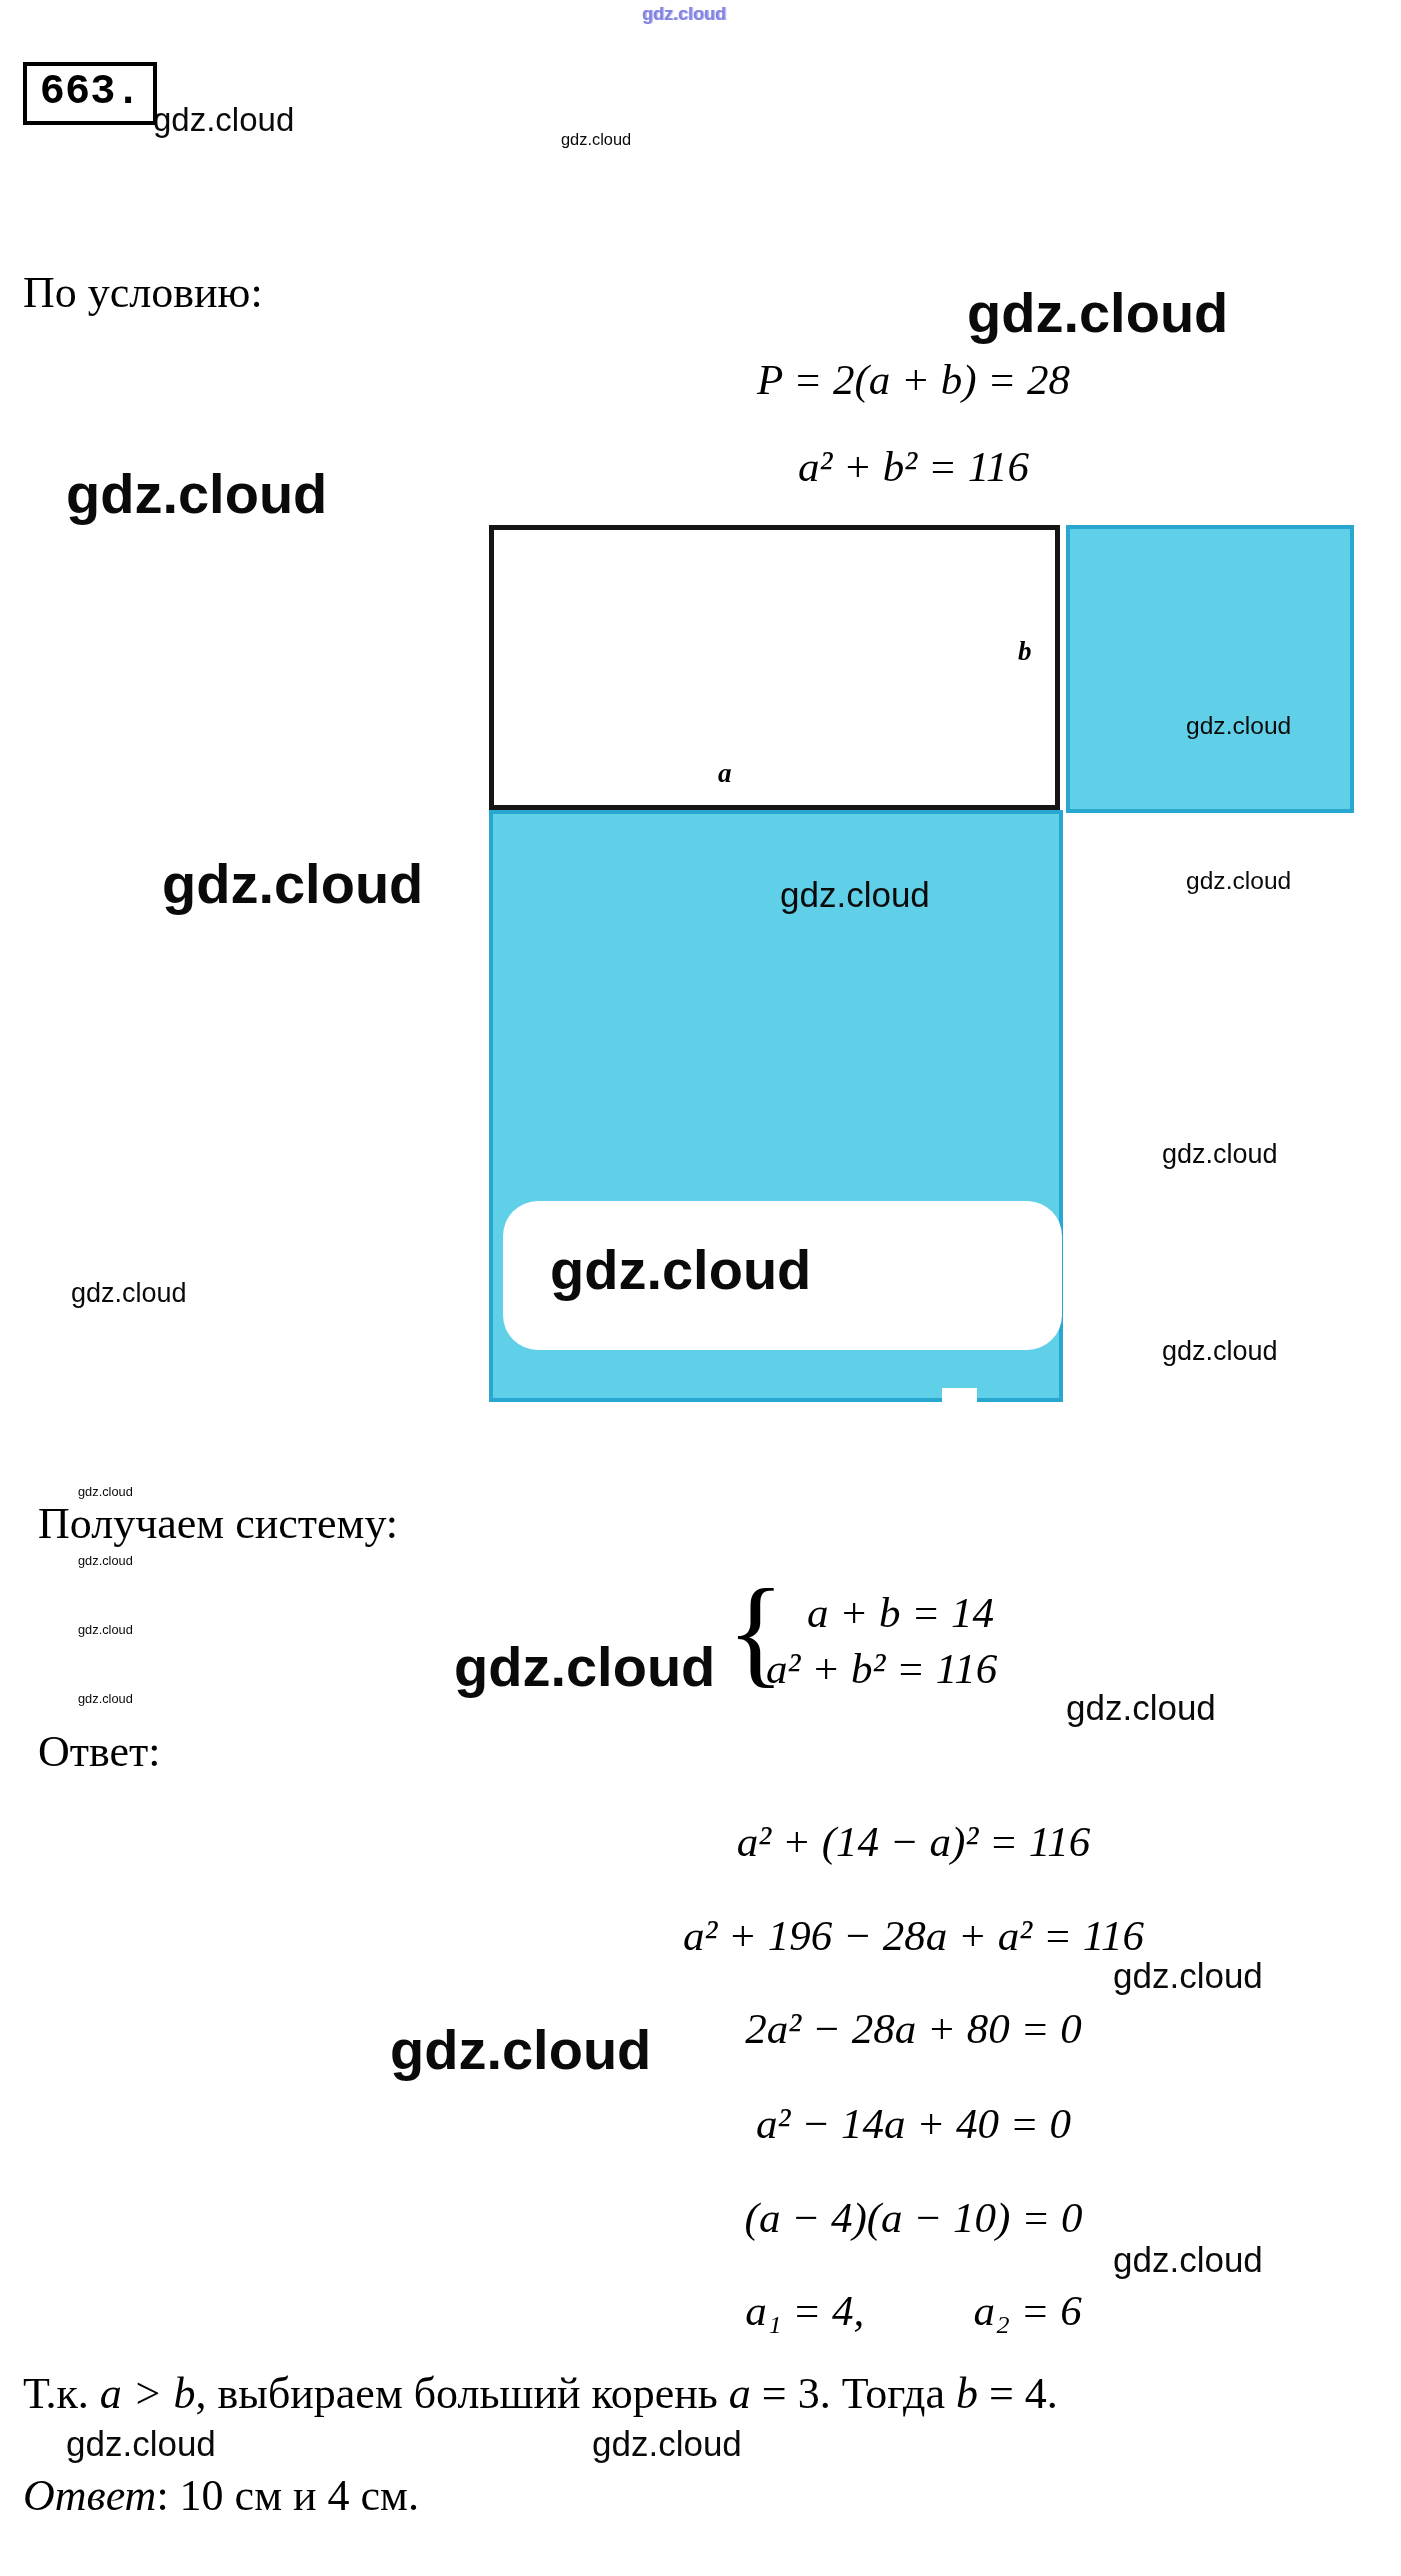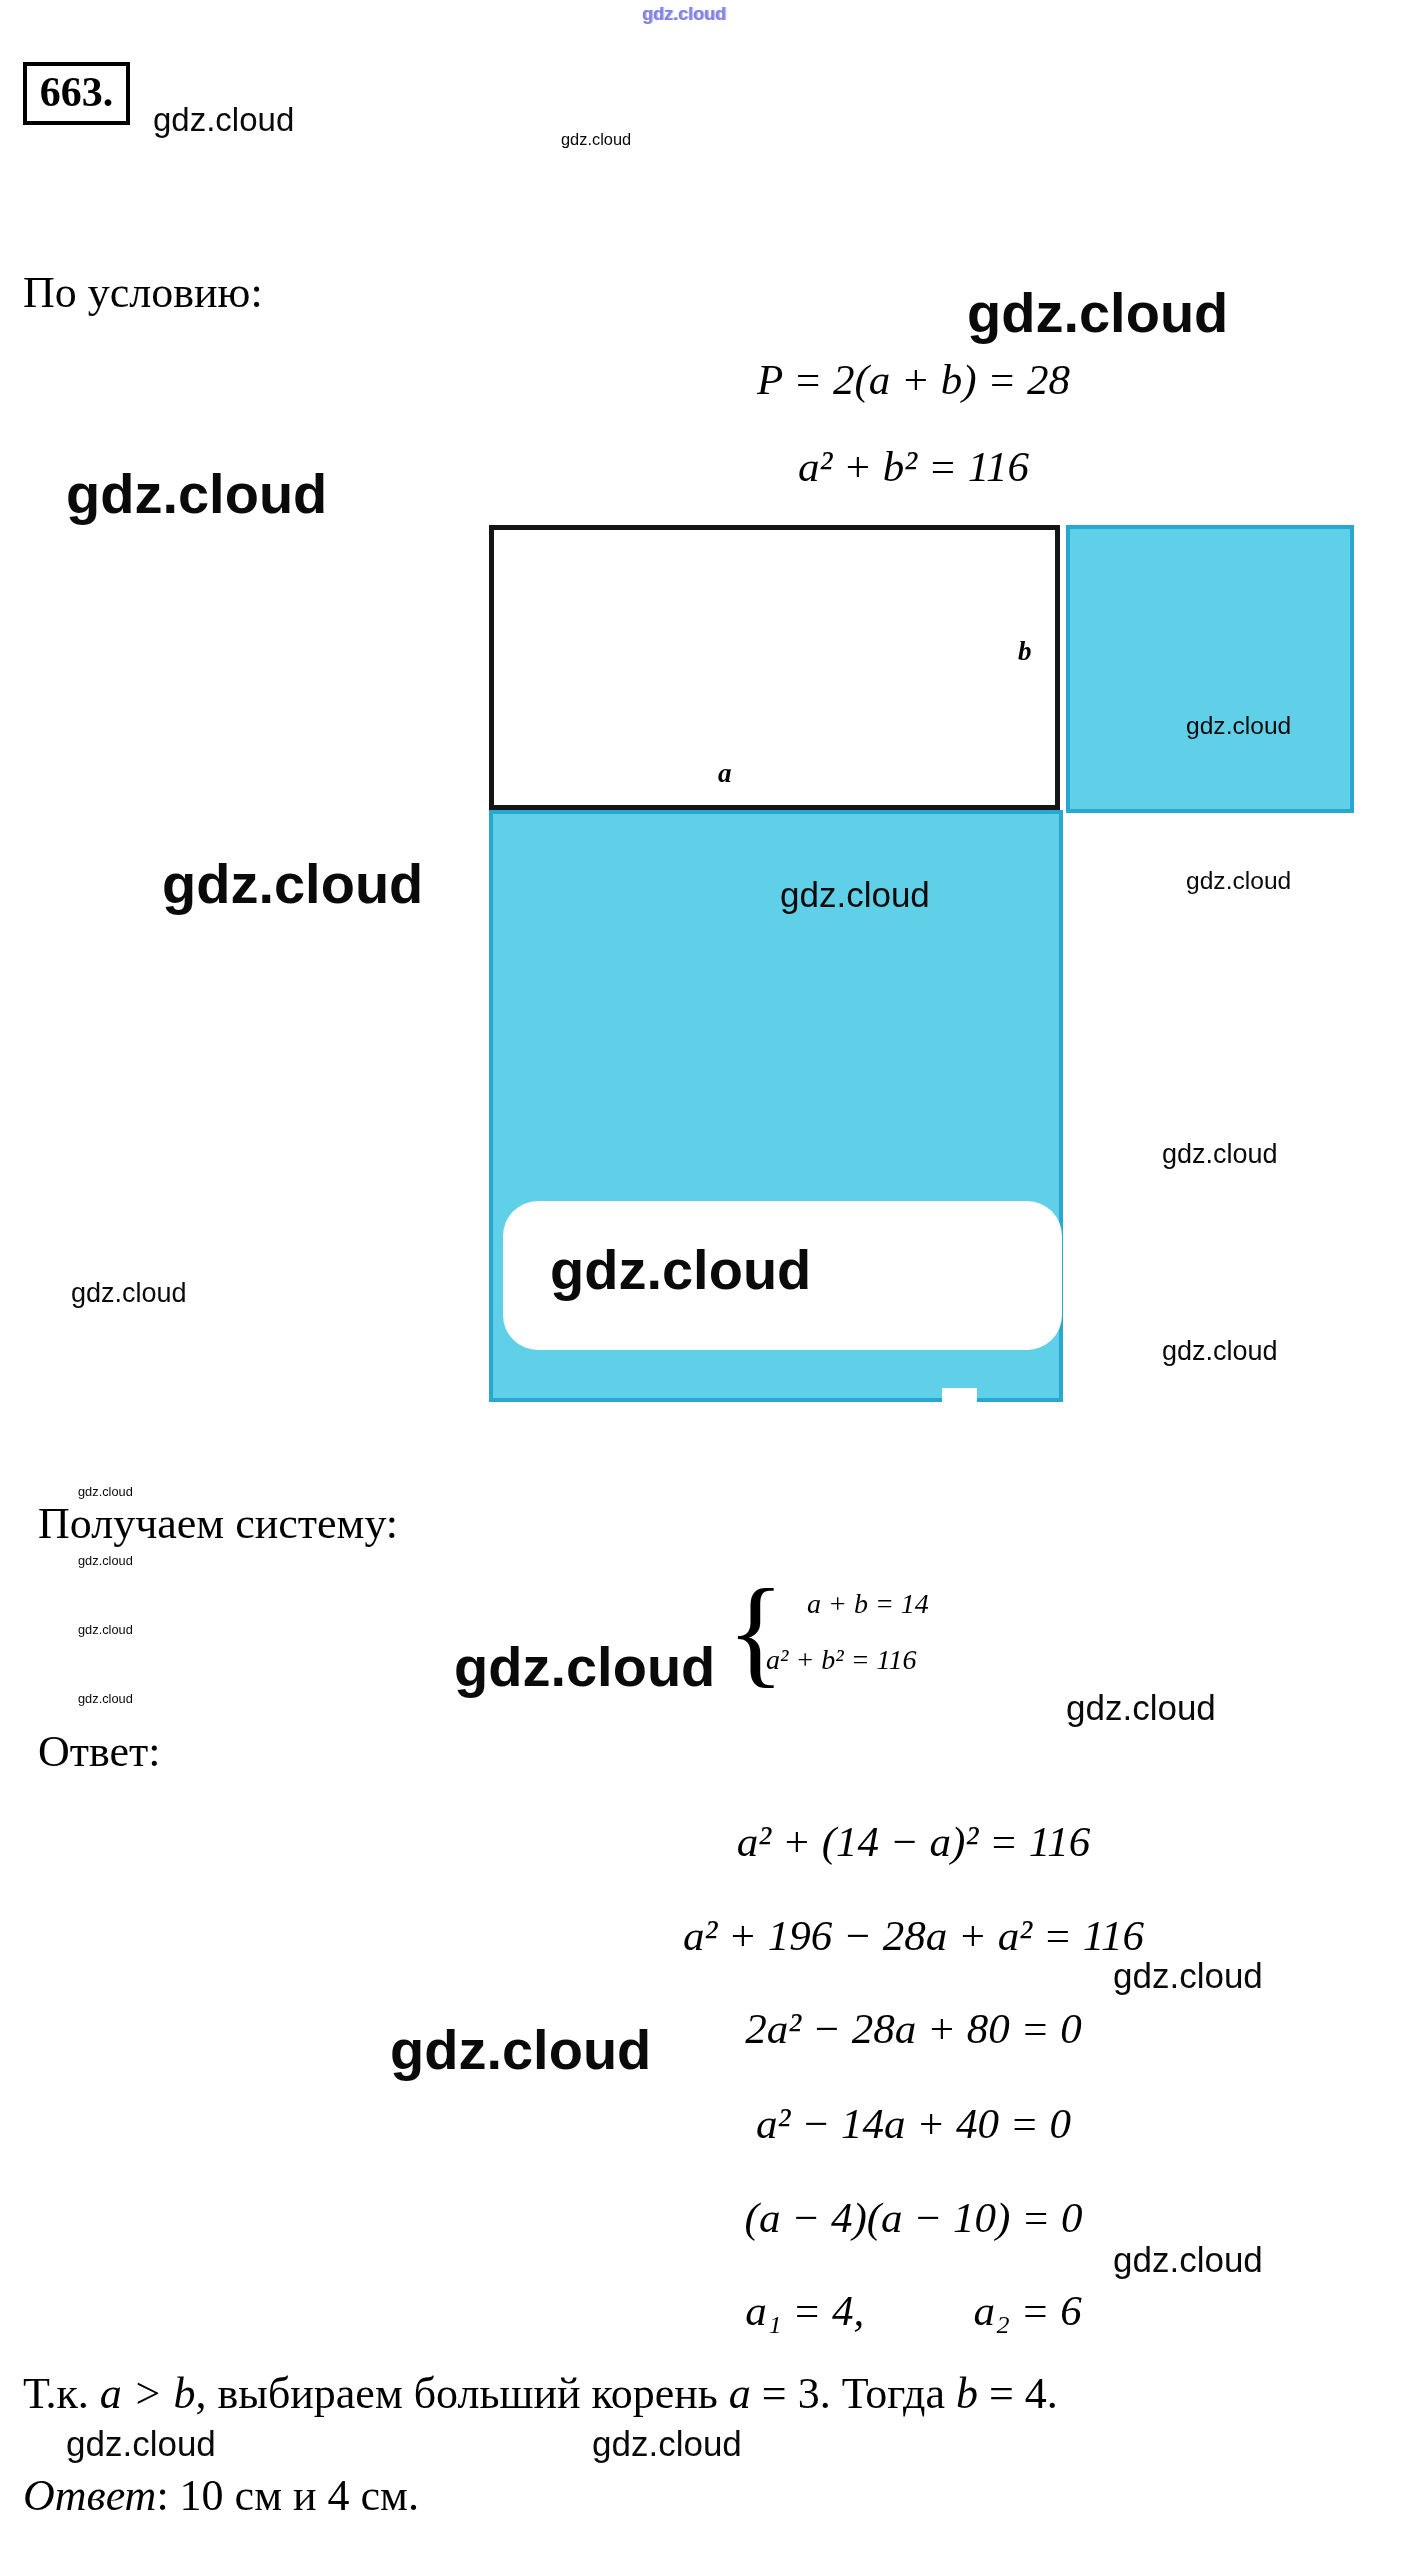--- a/index.html
+++ b/index.html
@@ -18,39 +18,39 @@
   .wm.big { font-weight:600; }
   .wm.top {
     color:var(--watermark_top,#8282e2); font-weight:700;
     text-shadow:1.4px 0 0 #c0c0f0;
   }
 
   
   .num-box {
     position:absolute; left:23px; top:62px;
     border:4.6px solid #000; padding:1.8px 12.8px 5.5px 12.8px;
-    font-weight:bold; font-size:42px; font-family:Liberation Serif, serif;
+    font-weight:bold; font-size:42px; font-family:Liberation Mono, monospace;
   }
 
   
   .text-line {
     position:absolute; font-size:44px; white-space:nowrap;
     font-family:"Liberation Serif", serif;
   }
   .math { font-style:italic; }
   .italic { font-style:italic; }
 
   
   .eq {
     position:absolute; left:424px; width:979px; text-align:center;
     font-size:43px; font-style:italic; white-space:nowrap;
     font-family:"Liberation Serif", serif;
   }
   .sys-eq {
-    position:absolute; font-size:28px; font-style:italic; white-space:nowrap;
+    position:absolute; font-size:43px; font-style:italic; white-space:nowrap;
     font-family:"Liberation Serif", serif;
   }
   .brace {
     position:absolute; left:727px; top:1572px; font-size:120px; line-height:1;
     font-family:"Liberation Serif", serif; font-weight:400;
   }
 
   
   .rect-white {
     position:absolute; left:489px; top:525px; width:571px; height:285px;

